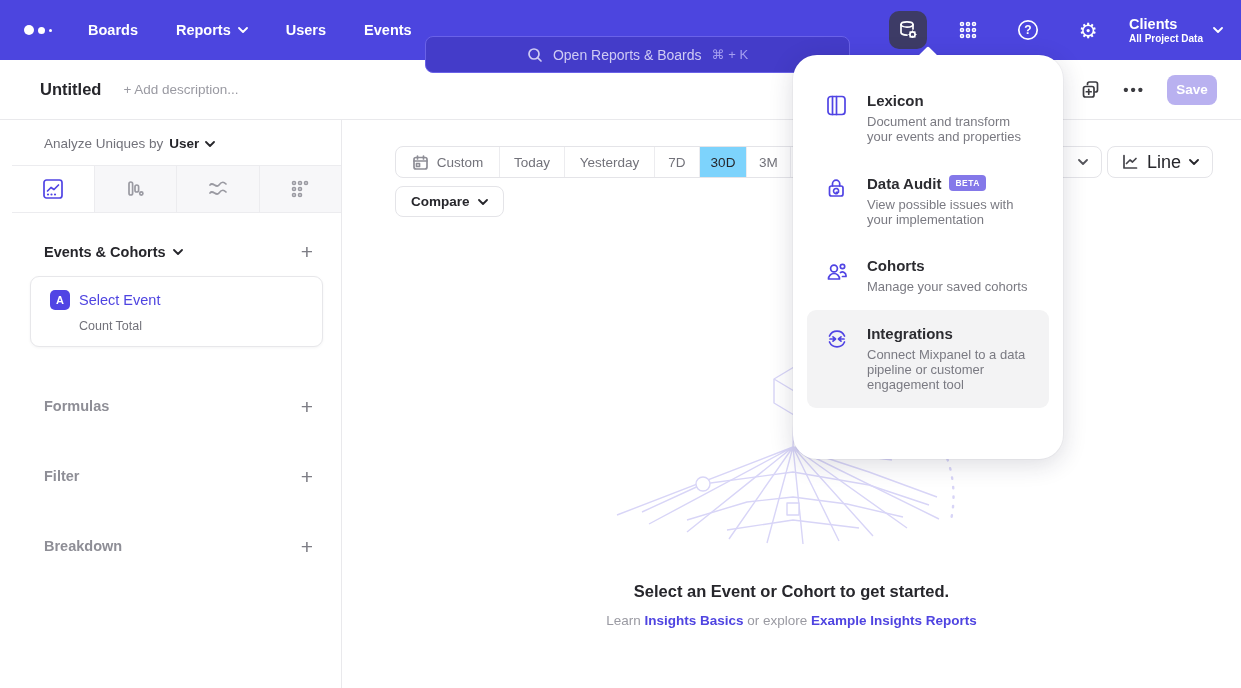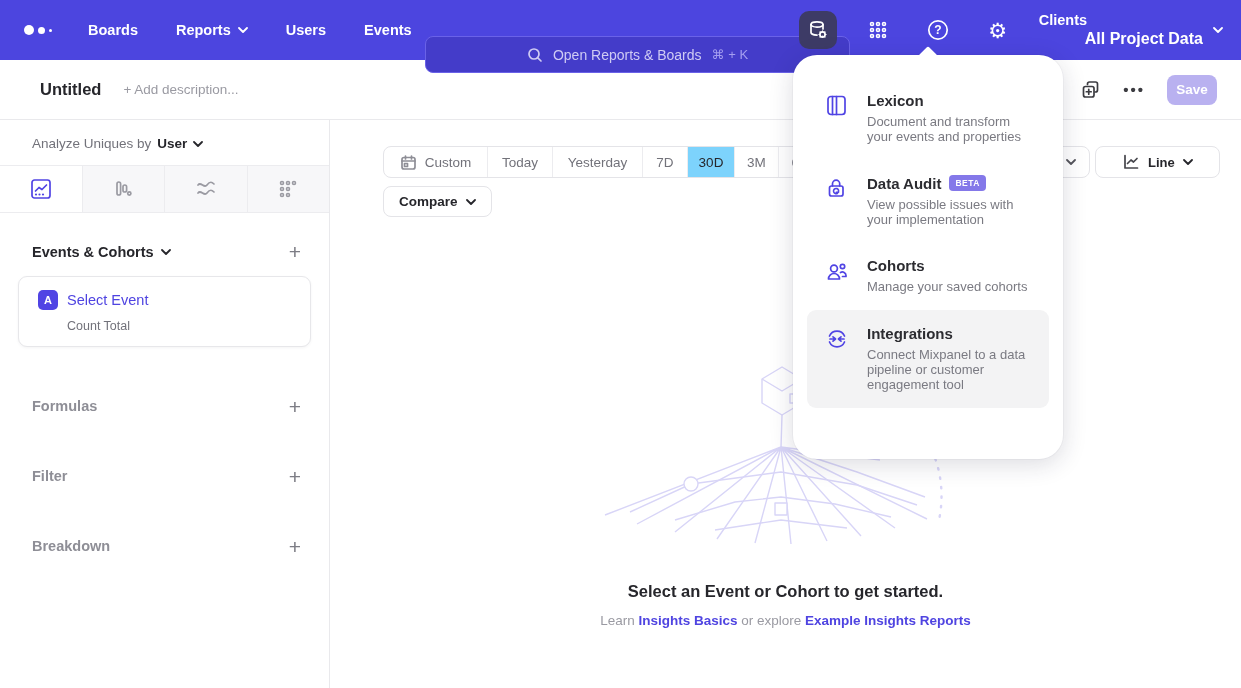--- a/index.html
+++ b/index.html
@@ -22,35 +22,35 @@
     background:#443cc9; border:1px solid #6a62e8; border-radius:8px;
     display:flex; align-items:center; justify-content:center; gap:10px; cursor:text;margin-top:24px; }
   .nav-search .ph { font-size:14px; color:#cfcbf4; }
   .nav-search .kbd { font-size:13px; color:#a59ef0; }
   .nav-right { position:absolute; right:18px; top:0; height:60px; display:flex; align-items:center; gap:22px; }
   .tool-btn { width:38px; height:38px; border-radius:10px; display:flex; align-items:center;
     justify-content:center; cursor:pointer; }
   .tool-btn.active { background:#3d3b66; }
   .proj { display:flex; align-items:center; gap:10px; cursor:pointer; }
   .proj .nm { font-size:14.5px; font-weight:700; line-height:1.25; }
-  .proj .sc { font-size:16px; font-weight:700; line-height:1.25;margin-left:46px; }
+  .proj .sc { font-size:10px; font-weight:700; line-height:1.25; }
 
   
   .subheader { position:relative; z-index:5; height:60px; background:#fff;
     border-bottom:1px solid #e9e9ec; display:flex; align-items:center; }
   .doc-title { margin-left:40px; font-size:16.5px; font-weight:700; color:#26262b; }
   .doc-desc { margin-left:22px; font-size:13.5px; color:#9a9aa2; cursor:text; }
   .sub-right { position:absolute; right:24px; display:flex; align-items:center; gap:22px; }
   .icon-btn { background:none; border:none; cursor:pointer; color:#3c3c41; display:flex; align-items:center; }
   .dots3 { font-size:15px; letter-spacing:2px; color:#3c3c41; font-weight:700; }
   .save-btn { width:50px; height:30px; border:none; border-radius:8px; background:#b9b1f0;
     color:#fff; font-size:13.5px; font-weight:700; cursor:default; }
 
   
-  .layout { display:flex; height:568px; }
+  .layout { display:flex; height:568px;margin-left:12px; }
   .sidebar { width:330px; border-right:1px solid #e9e9ec; background:#fff; flex:none; }
   .main { position:relative; flex:1; background:#fff; }
 
   
   .analyze { display:flex; align-items:center; gap:6px; padding:16px 0 14px 32px; font-size:13.5px; }
   .analyze .lbl { color:#72727a; }
   .analyze .val { color:#26262b; font-weight:700; display:flex; align-items:center; gap:6px; cursor:pointer; }
   .tabstrip { display:flex; height:48px; border-top:1px solid #ececef; border-bottom:1px solid #ececef; }
   .tab { flex:1; display:flex; align-items:center; justify-content:center;
     background:#f7f7f9; border-left:1px solid #ececef; cursor:pointer; color:#9a9aa2; }
@@ -76,22 +76,22 @@
   .seg-wrap { position:absolute; left:53px; top:26px; width:707px; height:32px;
     border:1px solid #e4e4e8; border-radius:8px; background:#fff; display:flex; overflow:hidden; }
   .seg { display:flex; align-items:center; justify-content:center; gap:8px;
     border-left:1px solid #ececef; font-size:13.5px; color:#72727a; cursor:pointer; flex:none; }
   .seg:first-child { border-left:none; }
   .seg.selected { background:#7dd3fc; color:#26262b; font-weight:400; }
   .seg.fill { flex:1; justify-content:flex-end; padding-right:13px; color:#55555c; }
   .compare-btn { position:absolute; left:53px; top:66px; height:31px; padding:0 15px;
     border:1px solid #e4e4e8; border-radius:8px; background:#fff; font-size:13.5px; font-weight:600;
     color:#26262b; display:flex; align-items:center; gap:8px; cursor:pointer; }
-  .line-btn { position:absolute; left:765px; top:26px; height:32px; padding:0 26px;
-    border:1px solid #e4e4e8; border-radius:8px; background:#fff; font-size:13px; font-weight:700;
+  .line-btn { position:absolute; left:765px; top:26px; height:32px; padding:0 13px;
+    border:1px solid #e4e4e8; border-radius:8px; background:#fff; font-size:18px; font-weight:400;
     color:#26262b; display:flex; align-items:center; gap:8px; cursor:pointer; }
 
   
   .empty-graphic { position:absolute; left:265px; top:232px; }
   .empty-title { position:absolute; left:0; right:0; top:462px; text-align:center;
     font-size:16.5px; font-weight:700; color:#26262b; }
   .empty-links { position:absolute; left:0; right:0; top:493px; text-align:center;
     font-size:13.5px; color:#9a9aa2; }
   .empty-links a { color:#4f44e1; font-weight:700; text-decoration:none; cursor:pointer; }
 

